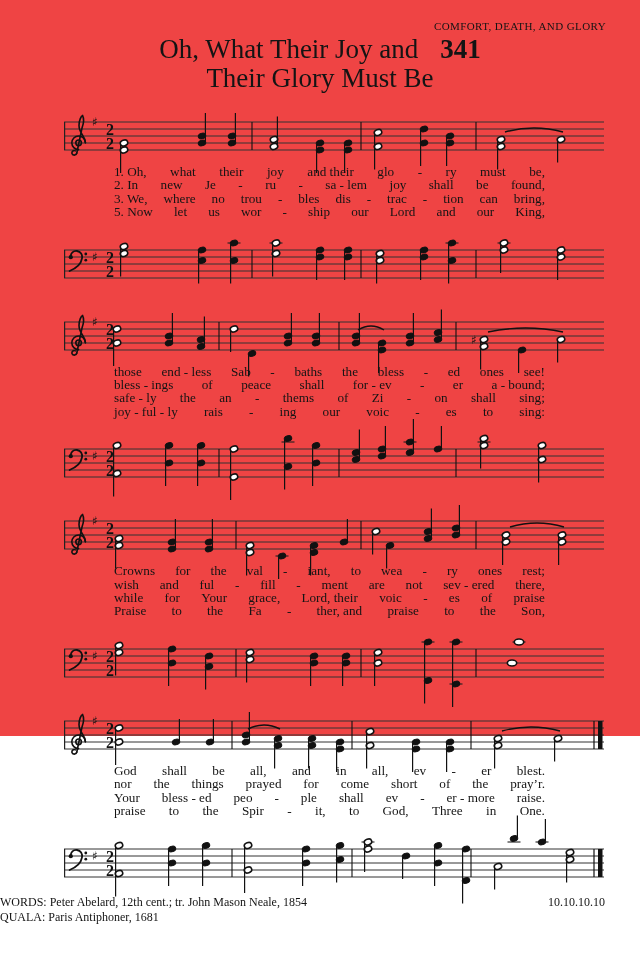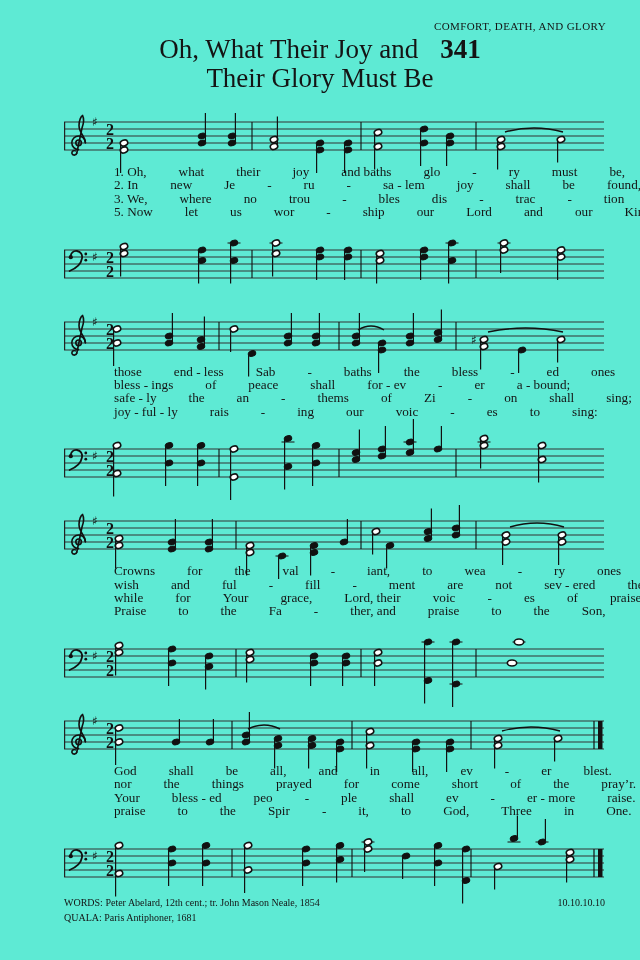--- a/index.html
+++ b/index.html
@@ -1,33 +1,33 @@
 <!DOCTYPE html>
 <html><head>
 <meta charset="utf-8">
 <style>
   html,body{margin:0;padding:0;background:#fff;}
   body{width:640px;height:960px;overflow:hidden;color:#141414;
        font-family:"Liberation Serif","DejaVu Serif",serif;}
-  .page{position:relative;width:640px;height:960px;background:#5eead4;}
+  .page{position:relative;width:640px;height:736px;background:#ef4444;}
   
   .hdr{padding-top:20px;}
   .category{ text-align:right;padding-right:34px;font-size:11px;letter-spacing:.4px;}
   .titlerow{display:flex;justify-content:center;align-items:baseline;margin-top:2px;line-height:30px;}
   .title1{font-size:27px;}
   .hymnno{font-size:27px;font-weight:bold;margin-left:22px;}
   .title2{text-align:center;font-size:27px;line-height:28px;}
   .tune{text-align:right;padding-right:100px;font-size:11.5px;margin-top:3px;letter-spacing:.3px;}
   
   .system{position:relative;padding-left:64px;}
   svg.staff{display:block;overflow:visible;}
   .lyrics{margin:1px 95px 1px 50px;}
-  .vrow{display:flex;justify-content:space-between;font-size:13.2px;line-height:13.4px;white-space:pre;gap:32px;}
+  .vrow{display:flex;justify-content:space-between;font-size:13.2px;line-height:13.4px;white-space:pre;}
   
-  .footer{margin-top:4px;padding-left:64px;padding-right:35px;font-size:10px;line-height:15px;}
+  .footer{margin-top:4px;padding-right:35px;font-size:12px;line-height:15px;}
   .frow{display:flex;justify-content:space-between;}
   .it{}
 </style>
 </head>
 <body>
 
 <div class="page">
   <div class="hdr">
     <div class="category">COMFORT, DEATH, AND GLORY</div>
     <div class="titlerow">
@@ -86,21 +86,21 @@
           <ellipse cx="386" cy="21" rx="3.8" ry="2.8" transform="rotate(-20 386 21)" fill="#111" stroke="#111" stroke-width="1"></ellipse>
           <line x1="382.6" y1="15" x2="382.6" y2="44" stroke="#111" stroke-width="1.2"></line>
           <ellipse cx="437" cy="17.5" rx="3.8" ry="2.8" transform="rotate(-20 437 17.5)" fill="#fff" stroke="#111" stroke-width="1.6"></ellipse>
           <ellipse cx="437" cy="24.5" rx="3.8" ry="2.8" transform="rotate(-20 437 24.5)" fill="#fff" stroke="#111" stroke-width="1.6"></ellipse>
           <line x1="433.6" y1="18.5" x2="433.6" y2="47.5" stroke="#111" stroke-width="1.2"></line>
           <ellipse cx="497" cy="17.5" rx="3.8" ry="2.8" transform="rotate(-20 497 17.5)" fill="#fff" stroke="#111" stroke-width="1.6"></ellipse>
           <line x1="493.6" y1="18.5" x2="493.6" y2="40.5" stroke="#111" stroke-width="1.2"></line>
           <path d="M 441,10 Q 470,2 499,10" fill="none" stroke="#111" stroke-width="1.4"></path>
         </svg>
         <div class="lyrics">
-          <div class="vrow"><span>1. Oh,</span><span>what</span><span>their</span><span>joy</span><span>and baths</span><span>glo</span><span>-</span><span>ry</span><span>must</span><span>be,</span></div>
+          <div class="vrow"><span>1. Oh,</span><span>what</span><span>their</span><span>joy</span><span>and their</span><span>glo</span><span>-</span><span>ry</span><span>must</span><span>be,</span></div>
           <div class="vrow"><span>2. In</span><span>new</span><span>Je</span><span>-</span><span>ru</span><span>-</span><span>sa - lem</span><span>joy</span><span>shall</span><span>be</span><span>found,</span></div>
           <div class="vrow"><span>3. We,</span><span>where</span><span>no</span><span>trou</span><span>-</span><span>bles</span><span>dis</span><span>-</span><span>trac</span><span>-</span><span>tion</span><span>can</span><span>bring,</span></div>
           <div class="vrow"><span>5. Now</span><span>let</span><span>us</span><span>wor</span><span>-</span><span>ship</span><span>our</span><span>Lord</span><span>and</span><span>our</span><span>King,</span></div>
         </div>
         <svg width="541" height="72" viewBox="0 -20 541 52" class="staff" style="overflow: visible;">
           <line x1="0" y1="0" x2="540" y2="0" stroke="#333" stroke-width="1"></line>
           <line x1="0" y1="7" x2="540" y2="7" stroke="#333" stroke-width="1"></line>
           <line x1="0" y1="14" x2="540" y2="14" stroke="#333" stroke-width="1"></line>
           <line x1="0" y1="21" x2="540" y2="21" stroke="#333" stroke-width="1"></line>
           <line x1="0" y1="28" x2="540" y2="28" stroke="#333" stroke-width="1"></line>

